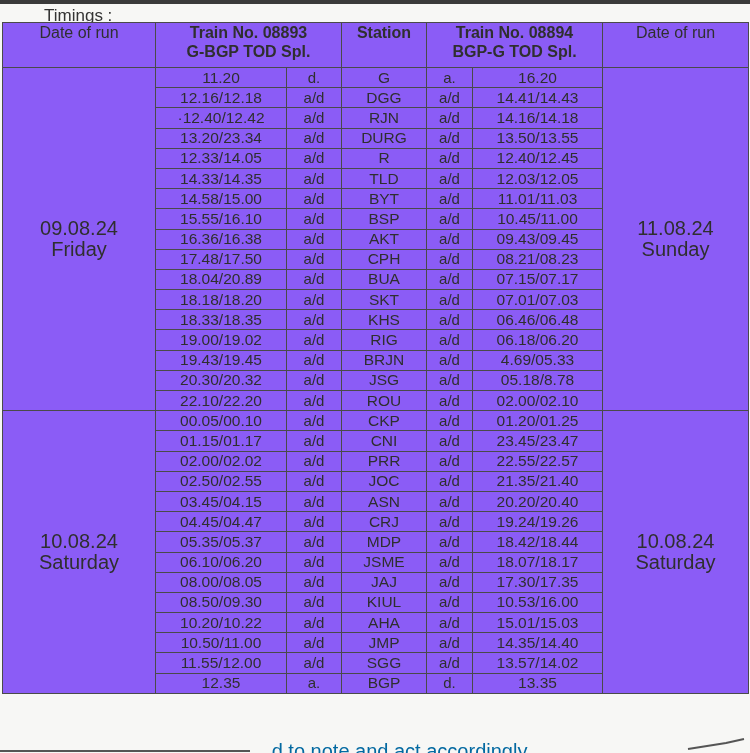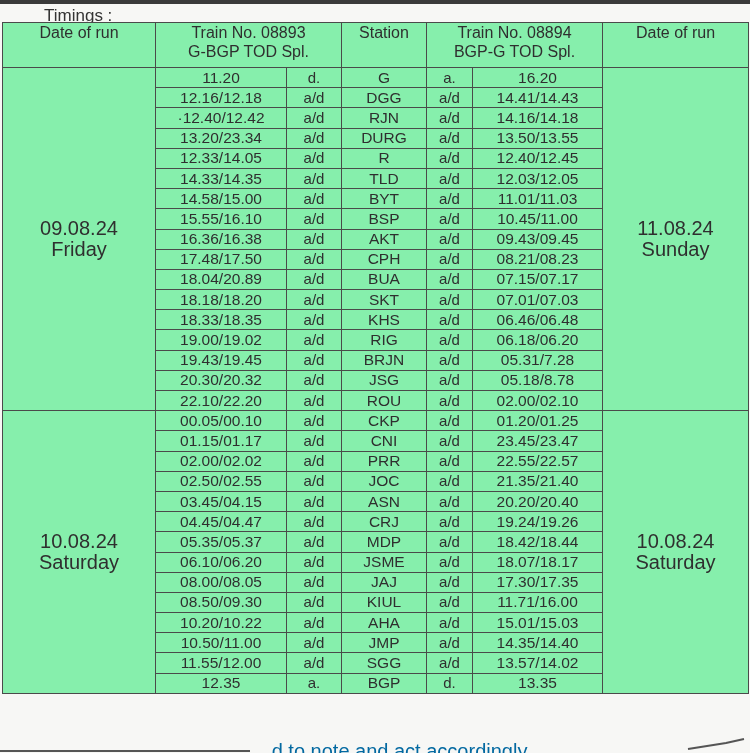--- a/index.html
+++ b/index.html
@@ -9,34 +9,34 @@
     font-family: "Liberation Sans", "DejaVu Sans", sans-serif;
     color: #2a2a2a;
     position: relative;
   }
   .top-bar { position: absolute; left: 0; top: 0; width: 750px; height: 4px; background: #3a3a3a; }
   .timings-label { position: absolute; left: 31px; top: 6px; font-size: 17px; color: #333; margin-left: 13px; }
   table.tt {
     position: absolute; left: 2px; top: 22px;
     border-collapse: collapse;
     table-layout: fixed;
-    background: #86efac;
+    background: #8b5cf6;
   }
   table.tt td {
     border: 1.5px solid #4a4a4a;
     padding: 0;
     text-align: center;
     font-size: 15.5px;
     height: 19.2px;
     line-height: 18px;
     white-space: nowrap;
     color: #2f2f2f;
   }
   table.tt td.hdr { font-size: 16px; vertical-align: top; height: 44px; line-height: 19px; }
-  table.tt td.hdr.bold { font-weight: normal; }
+  table.tt td.hdr.bold { font-weight: bold; }
   table.tt td.term { font-weight: normal; text-align: center; }
   table.tt td.date-cell { vertical-align: middle; font-size: 20px; line-height: 21px; }
   table.tt td.ad { font-size: 15px; }
   col.c1 { width: 153px; }
   col.c2 { width: 131px; }
   col.c3 { width: 55px; }
   col.c4 { width: 85px; }
   col.c5 { width: 46px; }
   col.c6 { width: 130px; }
   col.c7 { width: 146px; }
@@ -178,21 +178,21 @@
         <td class="ad">a/d</td>
         <td class="">RIG</td>
         <td class="ad">a/d</td>
         <td class="">06.18/06.20</td>
       </tr>
       <tr>
         <td class="">19.43/19.45</td>
         <td class="ad">a/d</td>
         <td class="">BRJN</td>
         <td class="ad">a/d</td>
-        <td class="">05.31/7.28</td>
+        <td class="">4.69/05.33</td>
       </tr>
       <tr>
         <td class="">20.30/20.32</td>
         <td class="ad">a/d</td>
         <td class="">JSG</td>
         <td class="ad">a/d</td>
         <td class="">05.18/8.78</td>
       </tr>
       <tr>
         <td class="">22.10/22.20</td>
@@ -270,21 +270,21 @@
         <td class="ad">a/d</td>
         <td class="">JAJ</td>
         <td class="ad">a/d</td>
         <td class="">17.30/17.35</td>
       </tr>
       <tr>
         <td class="">08.50/09.30</td>
         <td class="ad">a/d</td>
         <td class="">KIUL</td>
         <td class="ad">a/d</td>
-        <td class="">11.71/16.00</td>
+        <td class="">10.53/16.00</td>
       </tr>
       <tr>
         <td class="">10.20/10.22</td>
         <td class="ad">a/d</td>
         <td class="">AHA</td>
         <td class="ad">a/d</td>
         <td class="">15.01/15.03</td>
       </tr>
       <tr>
         <td class="">10.50/11.00</td>

